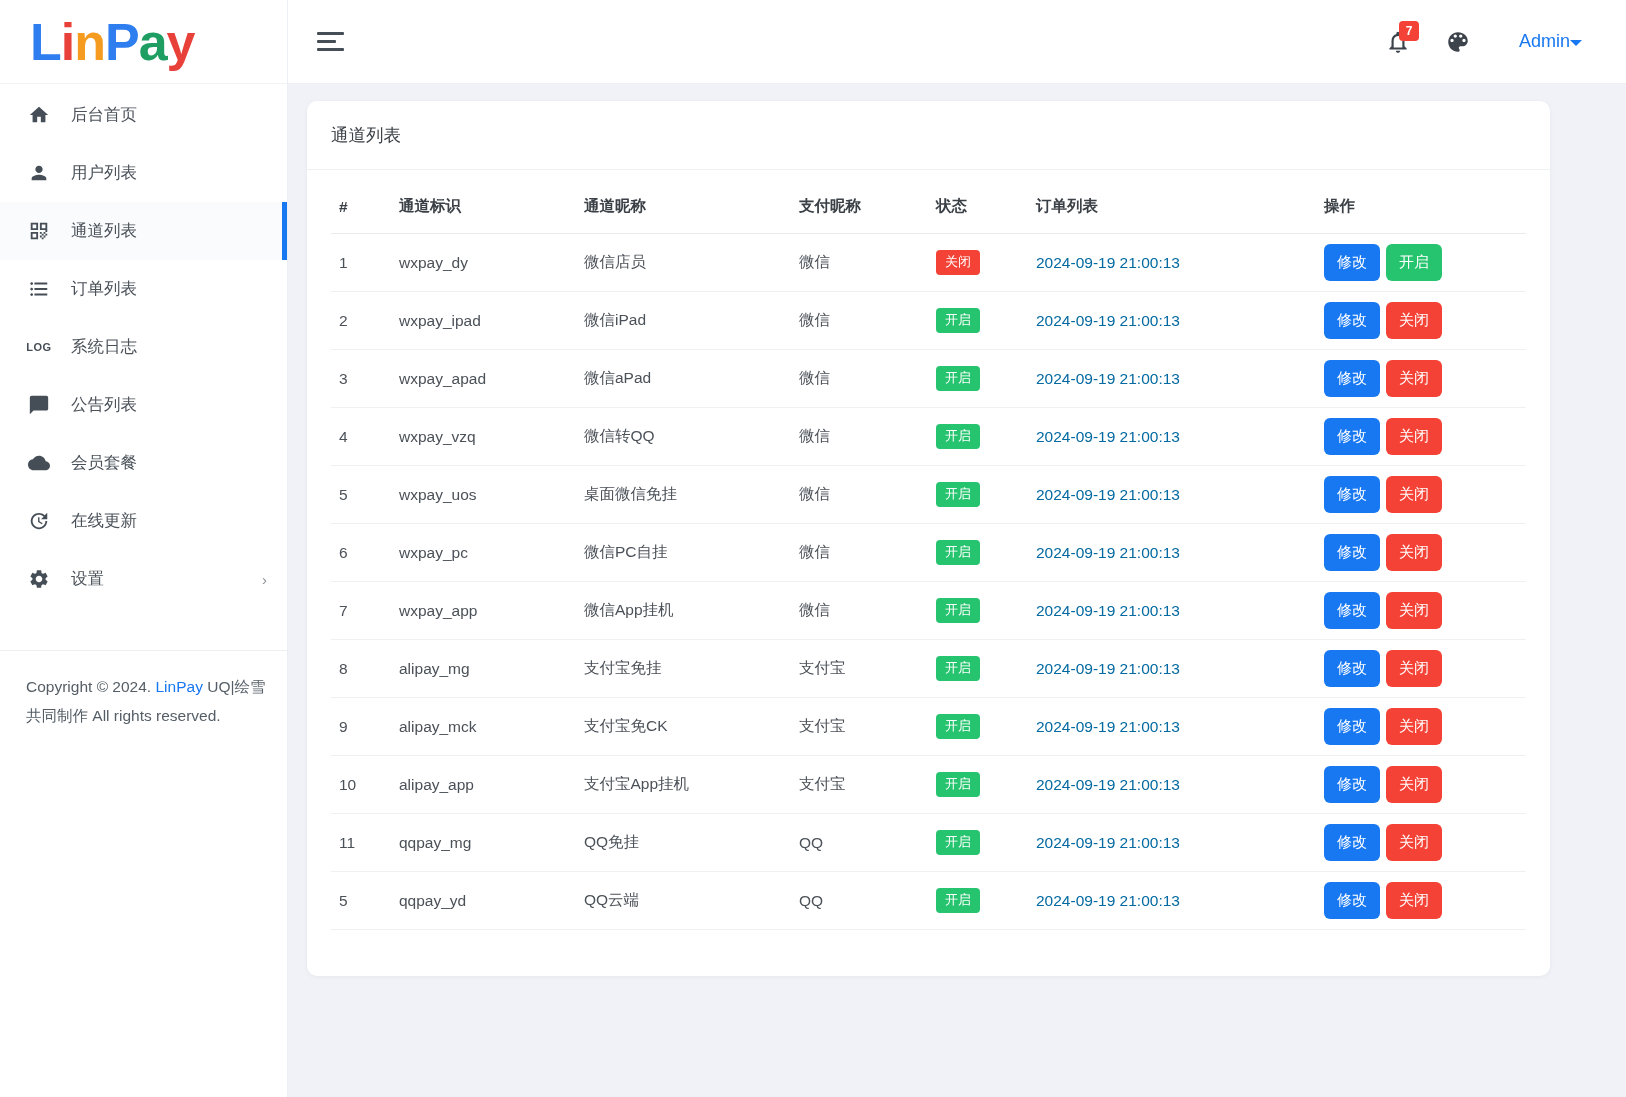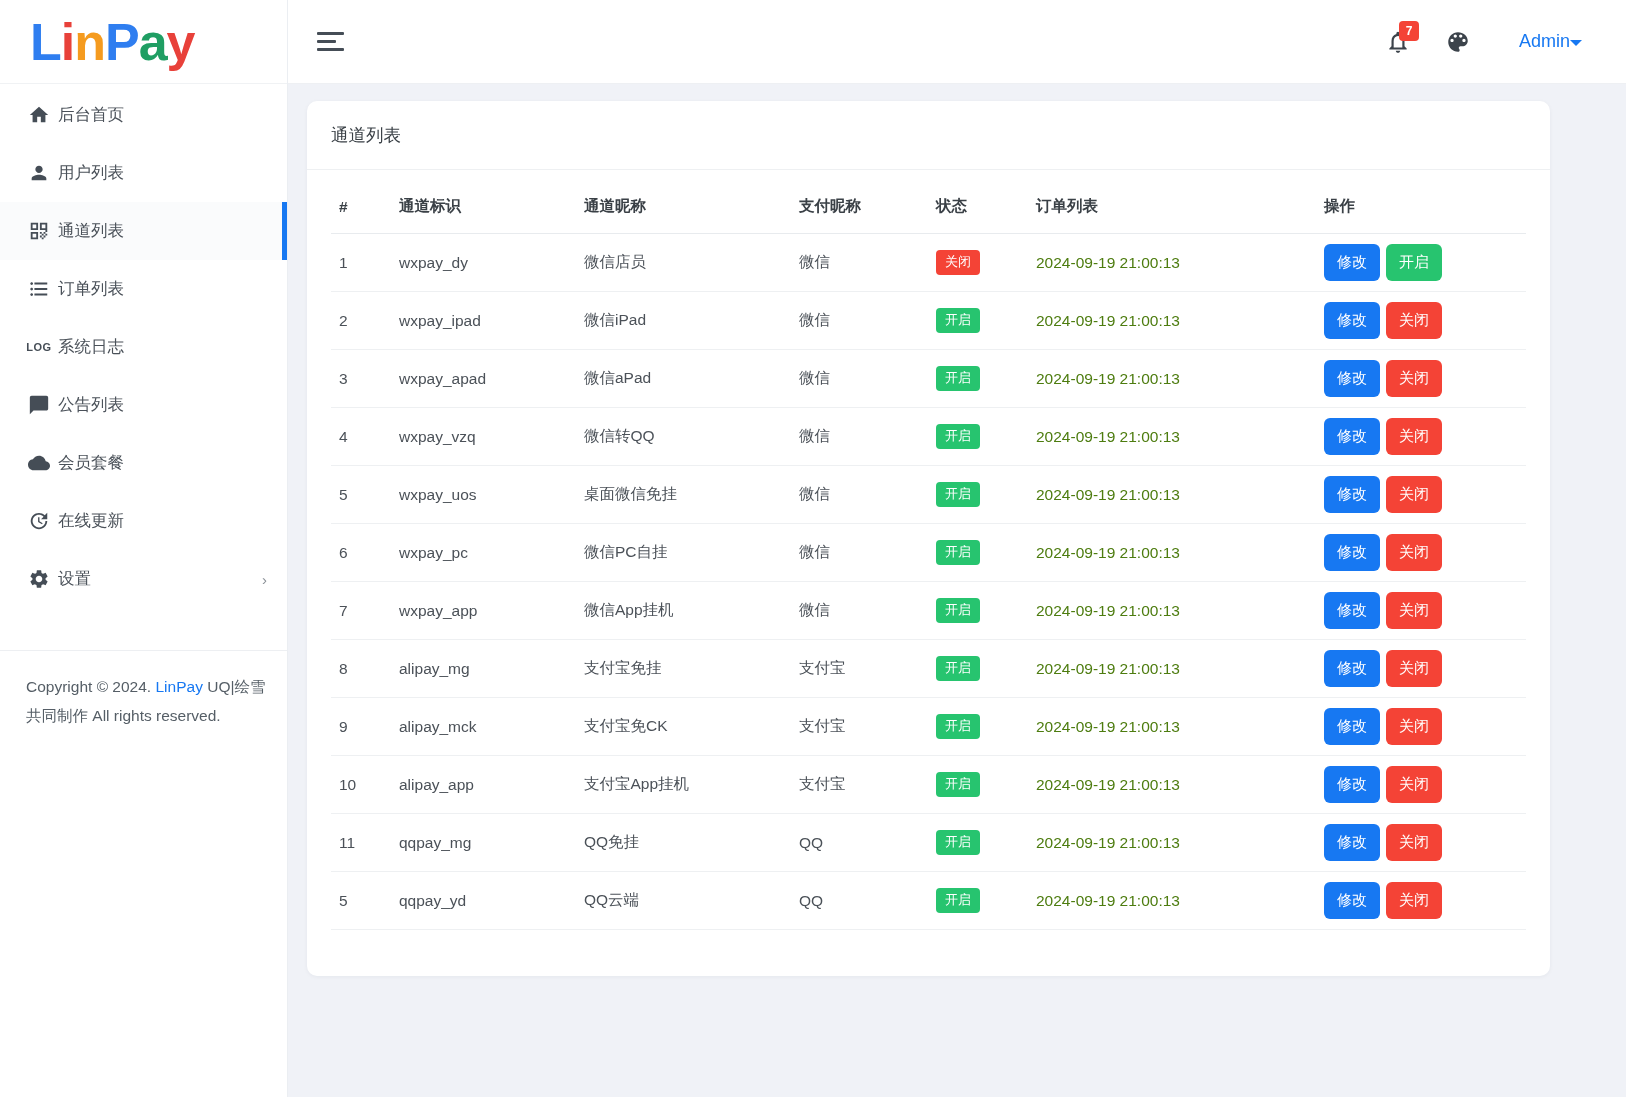--- a/index.html
+++ b/index.html
@@ -21,21 +21,21 @@
     font-size:52px; font-weight:800; letter-spacing:-1px;
     border-bottom:1px solid #f0f2f4; cursor:pointer; user-select:none;
   }
   .menu { padding-top:2px; }
   .menu-item {
     position:relative; height:58px; display:flex; align-items:center;
     padding:0 20px 0 27px; cursor:pointer; color:#4a5159;
   }
   .menu-item .mi-icon {
     width:24px; height:24px; display:flex; align-items:center; justify-content:center;
-    margin-right:7px; color:#454d56; flex-shrink:0;
+    margin-right:20px; color:#454d56; flex-shrink:0;
   }
   .menu-item .mi-icon svg { width:22px; height:22px; fill:#454d56; }
   .menu-item .mi-label { font-size:16.5px; }
   .menu-item.active { background:#fafbfc; }
   .menu-item.active::after {
     content:""; position:absolute; right:0; top:0; bottom:0; width:5px;
     background:#1778F2;
   }
   .log-txt { font-size:11px; font-weight:800; letter-spacing:.5px; color:#454d56; }
   .mi-chevron { margin-left:auto; color:#8a9097; font-size:15px; }
@@ -88,21 +88,21 @@
   th {
     text-align:left; font-size:15.5px; font-weight:700; color:#3a4046;
     padding:18px 8px 16px 8px; border-bottom:1px solid #e8ebee;
   }
   td {
     height:58px; padding:0 8px; font-size:15.5px; color:#4b5158;
     border-bottom:1px solid #eef0f2; vertical-align:middle;
   }
   col.c-num { width:60px; } col.c-id { width:185px; } col.c-nick { width:215px; }
   col.c-pay { width:137px; } col.c-status { width:100px; } col.c-time { width:288px; }
-  td.time { color:#4d7c0f; }
+  td.time { color:#0369a1; }
 
   .badge {
     display:inline-block; color:#fff; font-size:13px; border-radius:4px;
     padding:4px 9px; line-height:1.25;
   }
   .badge.open { background:#27C46F; }
   .badge.closed { background:#f44336; }
 
   .btn {
     display:inline-block; border:none; color:#fff; font-size:15px;

